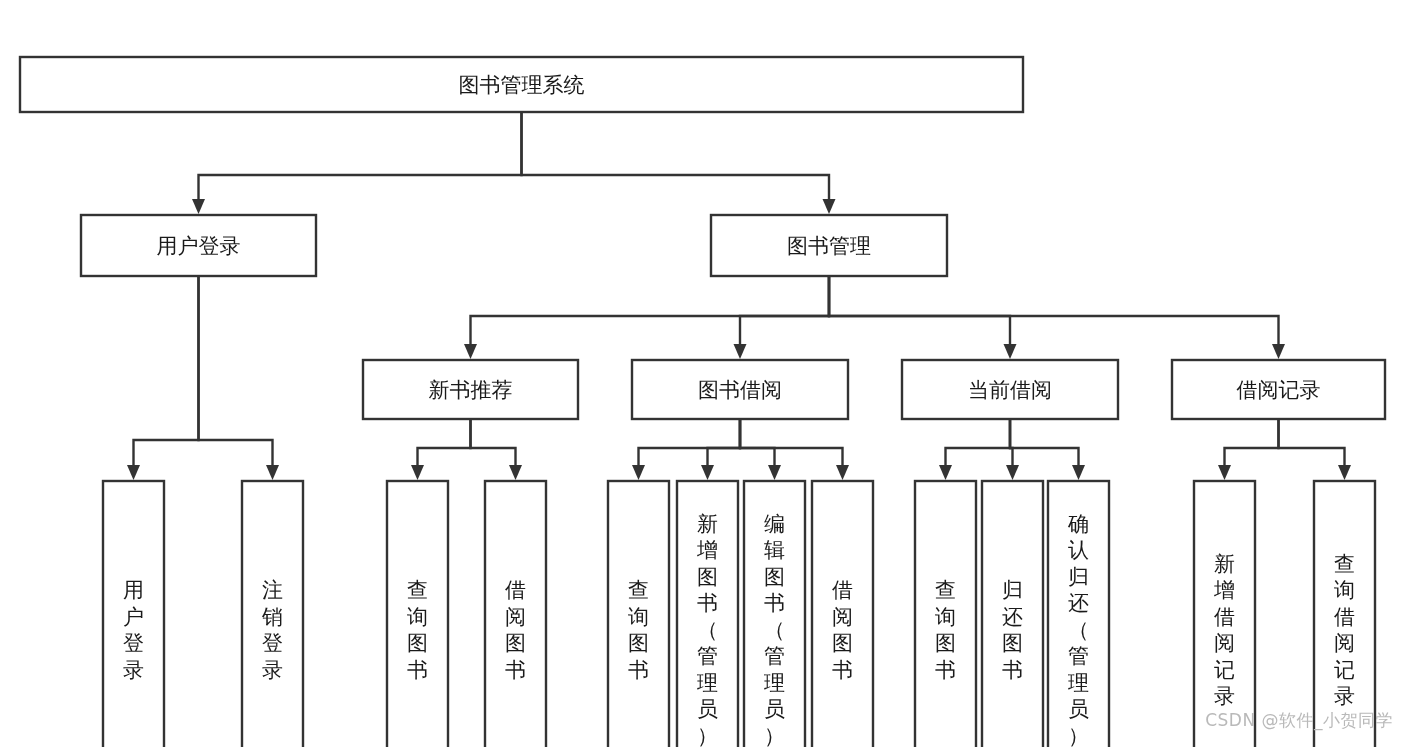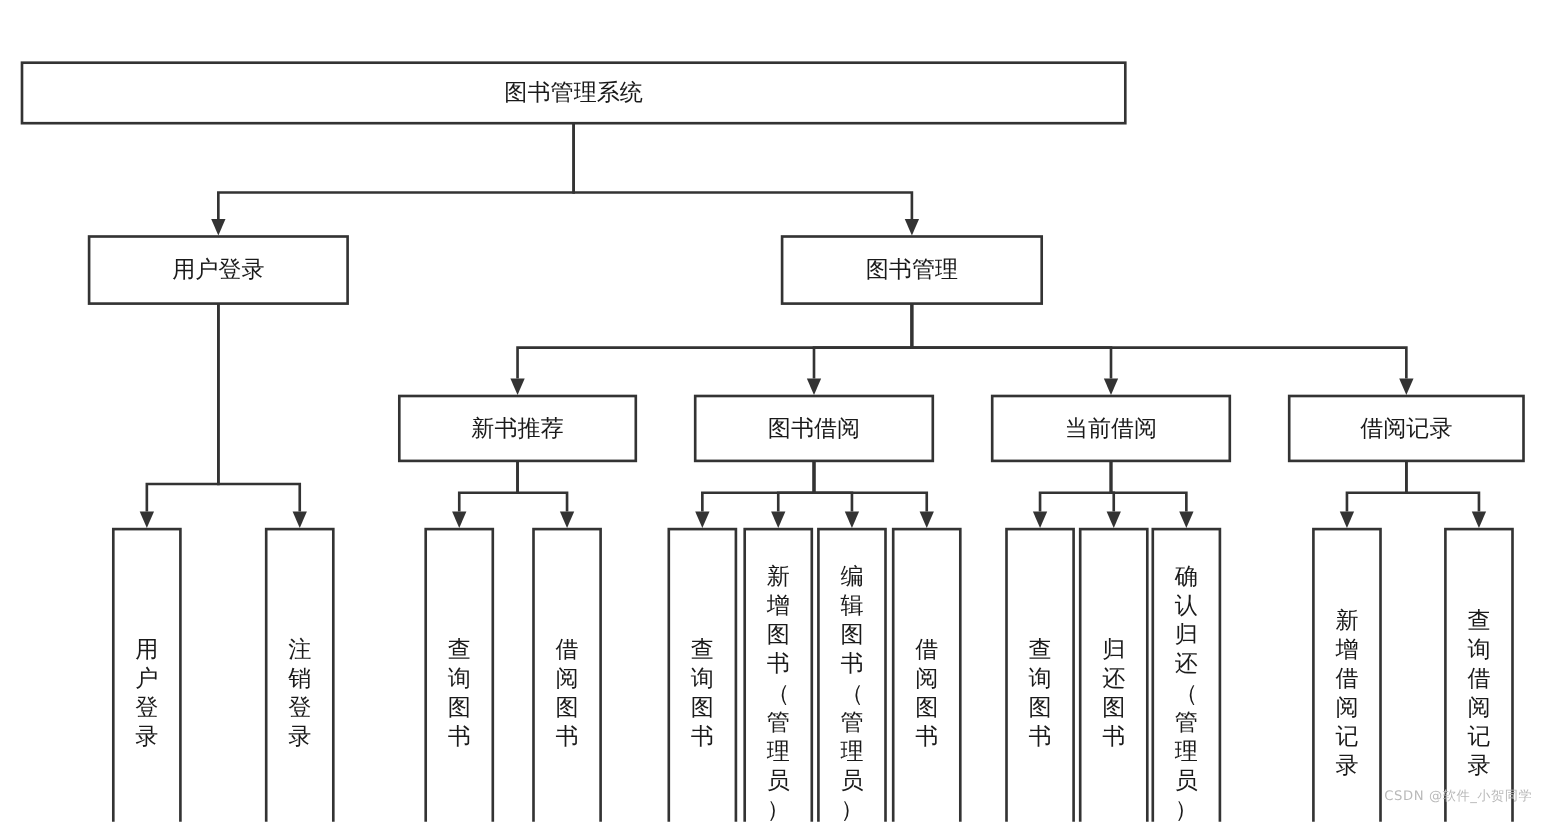--- a/index.html
+++ b/index.html
@@ -55,21 +55,21 @@
   }
   .arrow-head {
     fill: #333333;
     stroke: none;
   }
   .watermark-text {
     position: absolute;
     right: 12px;
     bottom: 6px;
     font-family: "DejaVu Sans", "Liberation Sans", sans-serif;
-    font-size: 12px;
+    font-size: 17px;
     color: #b9b9b9;
     letter-spacing: 0.5px;
     white-space: nowrap;
     user-select: none;
   }
 </style>
 </head>
 <body>
 
 <div id="diagram-root">

